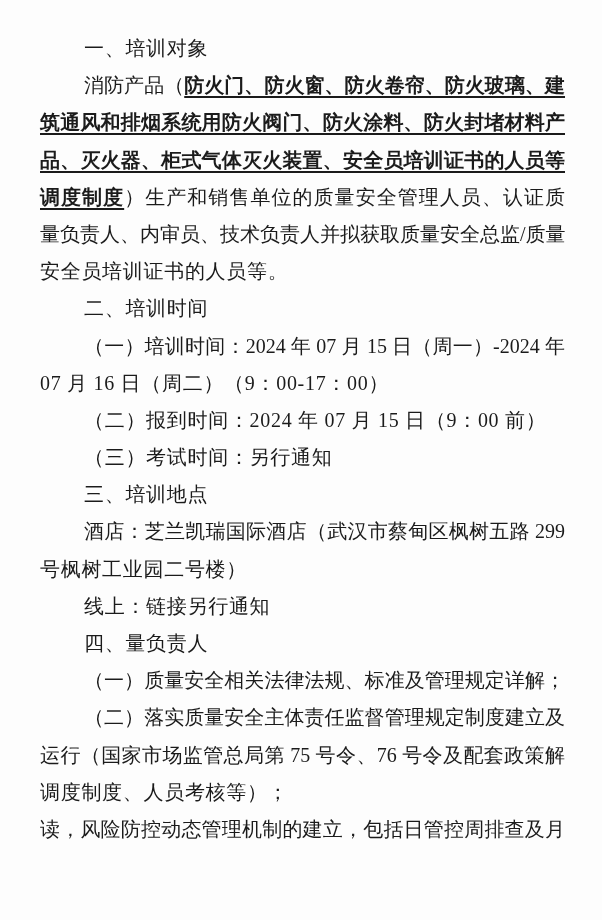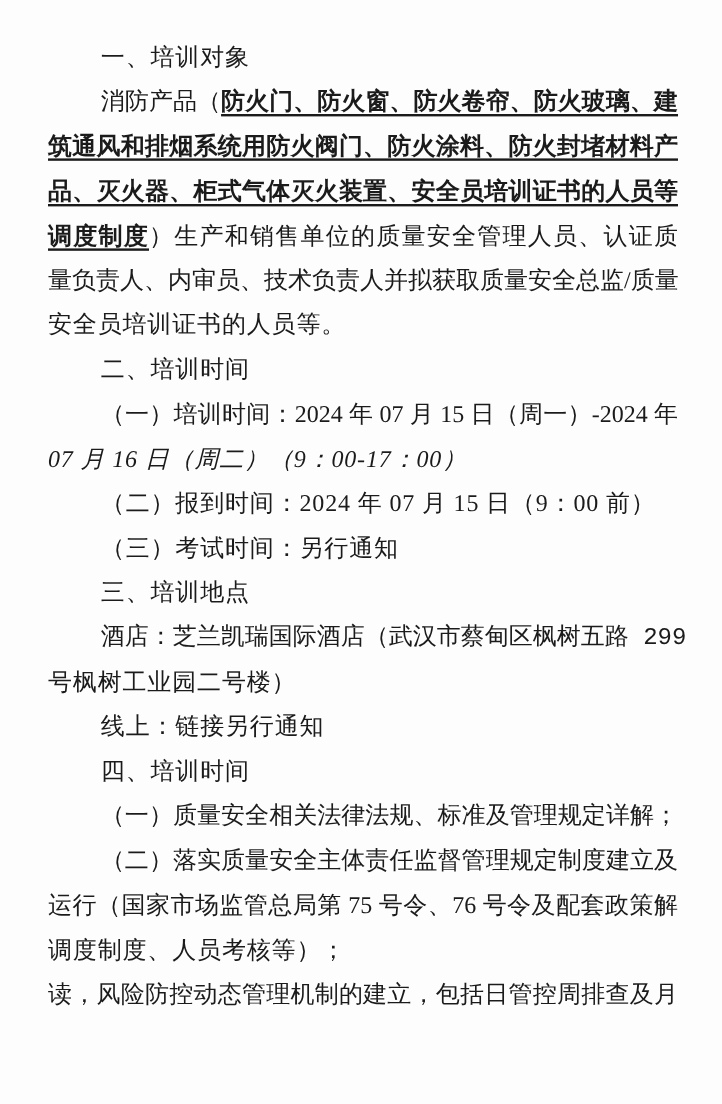--- a/index.html
+++ b/index.html
@@ -54,26 +54,26 @@
 <div class="page" style="background: rgb(253, 253, 253); color: rgb(27, 27, 27);">
     <div class="text-line line-left line-indent"><span class="" style="text-decoration-color: rgb(27, 27, 27);">一、培训对象</span></div>
     <div class="text-line line-justify line-indent"><span class="" style="text-decoration-color: rgb(27, 27, 27);">消防产品（</span><span class="seg-bold seg-underline" style="text-decoration-color: rgb(27, 27, 27);">防火门、防火窗、防火卷帘、防火玻璃、建</span></div>
     <div class="text-line line-justify"><span class="seg-bold seg-underline" style="text-decoration-color: rgb(27, 27, 27);">筑通风和排烟系统用防火阀门、防火涂料、防火封堵材料产</span></div>
     <div class="text-line line-justify"><span class="seg-bold seg-underline" style="text-decoration-color: rgb(27, 27, 27);">品、灭火器、柜式气体灭火装置、安全员培训证书的人员等</span></div>
     <div class="text-line line-justify"><span class="seg-bold seg-underline" style="text-decoration-color: rgb(27, 27, 27);">调度制度</span><span class="" style="text-decoration-color: rgb(27, 27, 27);">）生产和销售单位的质量安全管理人员、认证质</span></div>
     <div class="text-line line-justify"><span class="" style="text-decoration-color: rgb(27, 27, 27);">量负责人、内审员、技术负责人并拟获取质量安全总监/质量</span></div>
     <div class="text-line line-left"><span class="" style="text-decoration-color: rgb(27, 27, 27); text-align: center;">安全员培训证书的人员等。</span></div>
     <div class="text-line line-left line-indent"><span class="" style="text-decoration-color: rgb(27, 27, 27);">二、培训时间</span></div>
     <div class="text-line line-justify line-indent"><span class="" style="text-decoration-color: rgb(27, 27, 27);">（一）培训时间：2024 年 07 月 15 日（周一）-2024 年</span></div>
-    <div class="text-line line-left"><span class="" style="text-decoration-color: rgb(27, 27, 27); font-style: italic;">07 月 16 日（周二）（9：00-17：00）</span></div>
+    <div class="text-line line-left"><span class="" style="text-decoration-color: rgb(27, 27, 27);">07 月 16 日（周二）（9：00-17：00）</span></div>
     <div class="text-line line-left line-indent"><span class="" style="text-decoration-color: rgb(27, 27, 27);">（二）报到时间：2024 年 07 月 15 日（9：00 前）</span></div>
     <div class="text-line line-left line-indent"><span class="" style="text-decoration-color: rgb(27, 27, 27);">（三）考试时间：另行通知</span></div>
     <div class="text-line line-left line-indent"><span class="" style="text-decoration-color: rgb(27, 27, 27);">三、培训地点</span></div>
-    <div class="text-line line-justify line-indent"><span class="" style="text-decoration-color: rgb(27, 27, 27); font-family: Liberation Mono, monospace;">酒店：芝兰凯瑞国际酒店（武汉市蔡甸区枫树五路 299</span></div>
+    <div class="text-line line-justify line-indent"><span class="" style="text-decoration-color: rgb(27, 27, 27);">酒店：芝兰凯瑞国际酒店（武汉市蔡甸区枫树五路 299</span></div>
     <div class="text-line line-left"><span class="" style="text-decoration-color: rgb(27, 27, 27);">号枫树工业园二号楼）</span></div>
     <div class="text-line line-left line-indent"><span class="" style="text-decoration-color: rgb(27, 27, 27);">线上：链接另行通知</span></div>
-    <div class="text-line line-left line-indent"><span class="" style="text-decoration-color: rgb(27, 27, 27);">四、培训时间</span></div>
+    <div class="text-line line-left line-indent"><span class="" style="text-decoration-color: rgb(27, 27, 27);">四、量负责人</span></div>
     <div class="text-line line-justify line-indent"><span class="" style="text-decoration-color: rgb(27, 27, 27);">（一）质量安全相关法律法规、标准及管理规定详解；</span></div>
     <div class="text-line line-justify line-indent"><span class="" style="text-decoration-color: rgb(27, 27, 27);">（二）落实质量安全主体责任监督管理规定制度建立及</span></div>
     <div class="text-line line-justify"><span class="" style="text-decoration-color: rgb(27, 27, 27);">运行（国家市场监管总局第 75 号令、76 号令及配套政策解</span></div>
     <div class="text-line line-left"><span class="" style="text-decoration-color: rgb(27, 27, 27);">调度制度、人员考核等）；</span></div>
     <div class="text-line line-justify"><span class="" style="text-decoration-color: rgb(27, 27, 27);">读，风险防控动态管理机制的建立，包括日管控周排查及月</span></div>
   </div>
 
 </body></html>

